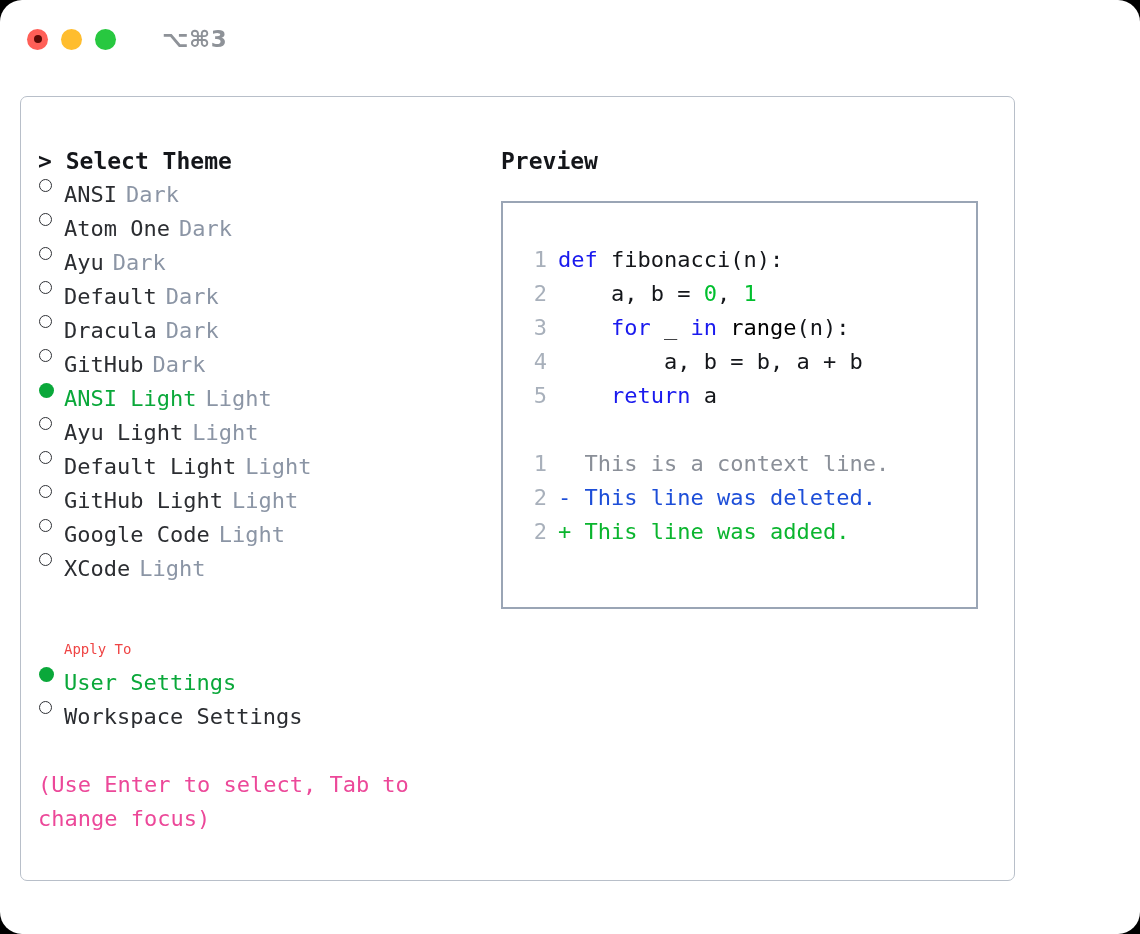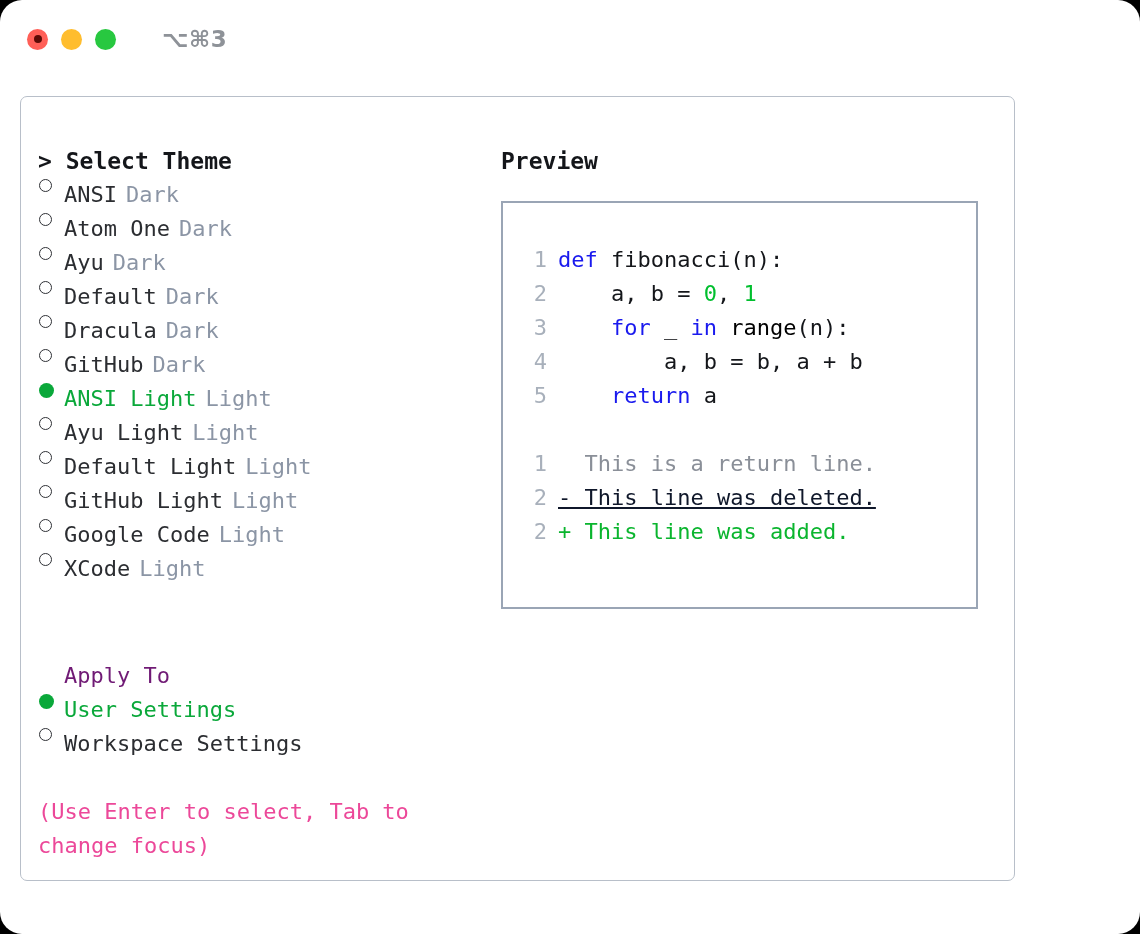--- a/index.html
+++ b/index.html
@@ -148,27 +148,26 @@
   }
   .opt-row.selected .opt-label {
     color: #0aa83a;
   }
   .opt-badge {
     color: #8b95a5;
     margin-left: 9px;
   }
 
   .group-title {
-    font-size: 22px;
-    color: #701a75;
+    font-size: 14px;
+    color: #ef4444;
     line-height: 34px;
     height: 34px;
     padding-left: 26px;
     white-space: pre;
-    margin-top: 27px;
   }
   .spacer-lg { height: 46px; }
   .spacer-sm { height: 34px; }
 
   .hint {
     font-size: 22px;
     color: #ec4899;
     line-height: 34px;
     width: 405px;
     white-space: normal;
@@ -206,21 +205,21 @@
     margin-right: 11px;
   }
   .code-body { white-space: pre; text-align: center; }
   .blank-line { height: 34px; }
 
   .tok-kw   { color: #1a1aee; }
   .tok-num  { color: #00bf2e; }
   .tok-fn   { color: #000000; }
   .tok-plain{ color: #14161a; }
   .diff-ctx { color: #8a8f98; }
-  .diff-del { color: #0f172a; text-decoration: underline; }
+  .diff-del { color: #1d4ed8; }
   .diff-add { color: #0ab52e; }
 </style>
 </head>
 <body>
 
 <div class="window">
 
   <div class="titlebar">
     <div class="dots">
       <div class="dot red">
@@ -273,21 +272,21 @@
         <div class="preview-box">
           <div id="code-block">
               <div class="code-line"><span class="lineno">1</span><span class="code-body"><span class="tok-kw">def </span><span class="tok-plain">fibonacci(n):</span></span></div>
               <div class="code-line"><span class="lineno">2</span><span class="code-body"><span class="tok-plain">    a, b = </span><span class="tok-num">0</span><span class="tok-plain">, </span><span class="tok-num">1</span></span></div>
               <div class="code-line"><span class="lineno">3</span><span class="code-body"><span class="tok-plain">    </span><span class="tok-kw">for</span><span class="tok-plain"> _ </span><span class="tok-kw">in</span><span class="tok-plain"> </span><span class="tok-fn">range</span><span class="tok-plain">(n):</span></span></div>
               <div class="code-line"><span class="lineno">4</span><span class="code-body"><span class="tok-plain">        a, b = b, a + b</span></span></div>
               <div class="code-line"><span class="lineno">5</span><span class="code-body"><span class="tok-plain">    </span><span class="tok-kw">return</span><span class="tok-plain"> a</span></span></div>
             </div>
           <div class="blank-line"></div>
           <div id="diff-block">
-              <div class="code-line"><span class="lineno">1</span><span class="code-body"><span class="diff-ctx">  This is a return line.</span></span></div>
+              <div class="code-line"><span class="lineno">1</span><span class="code-body"><span class="diff-ctx">  This is a context line.</span></span></div>
               <div class="code-line"><span class="lineno">2</span><span class="code-body"><span class="diff-del">- This line was deleted.</span></span></div>
               <div class="code-line"><span class="lineno">2</span><span class="code-body"><span class="diff-add">+ This line was added.</span></span></div>
             </div>
         </div>
       </div>
 
     </div>
   </div>
 </div>
 

